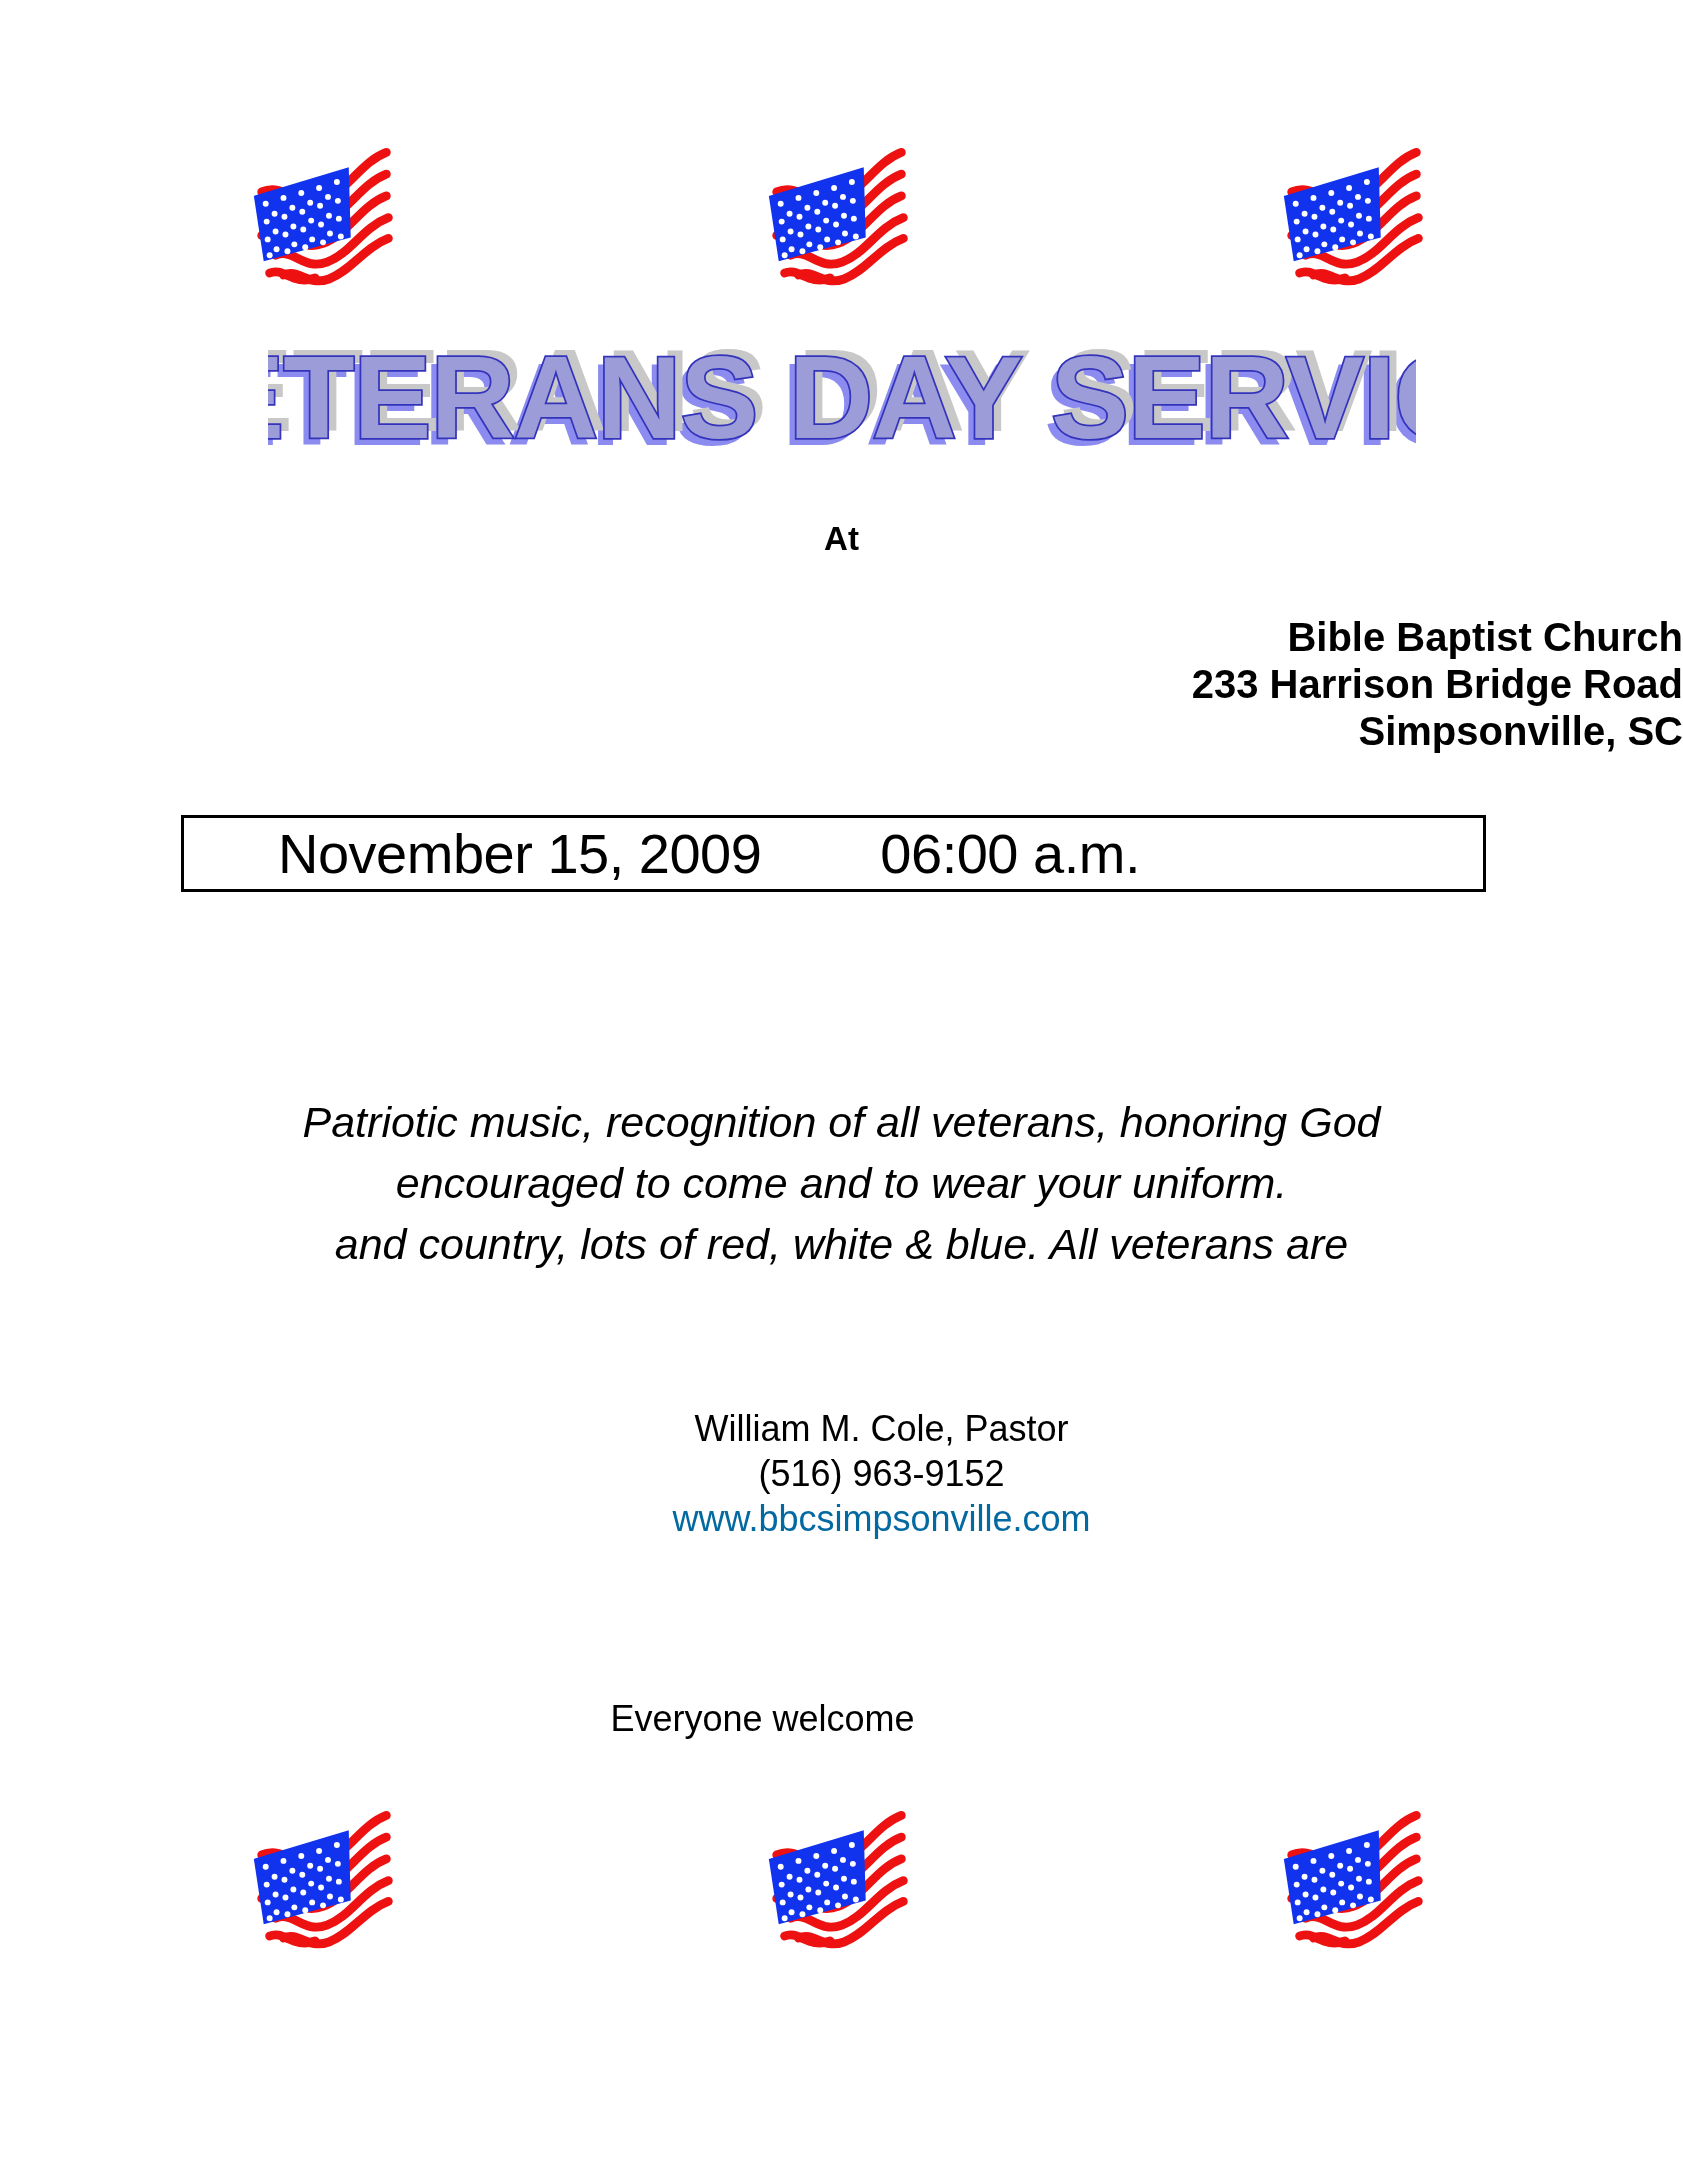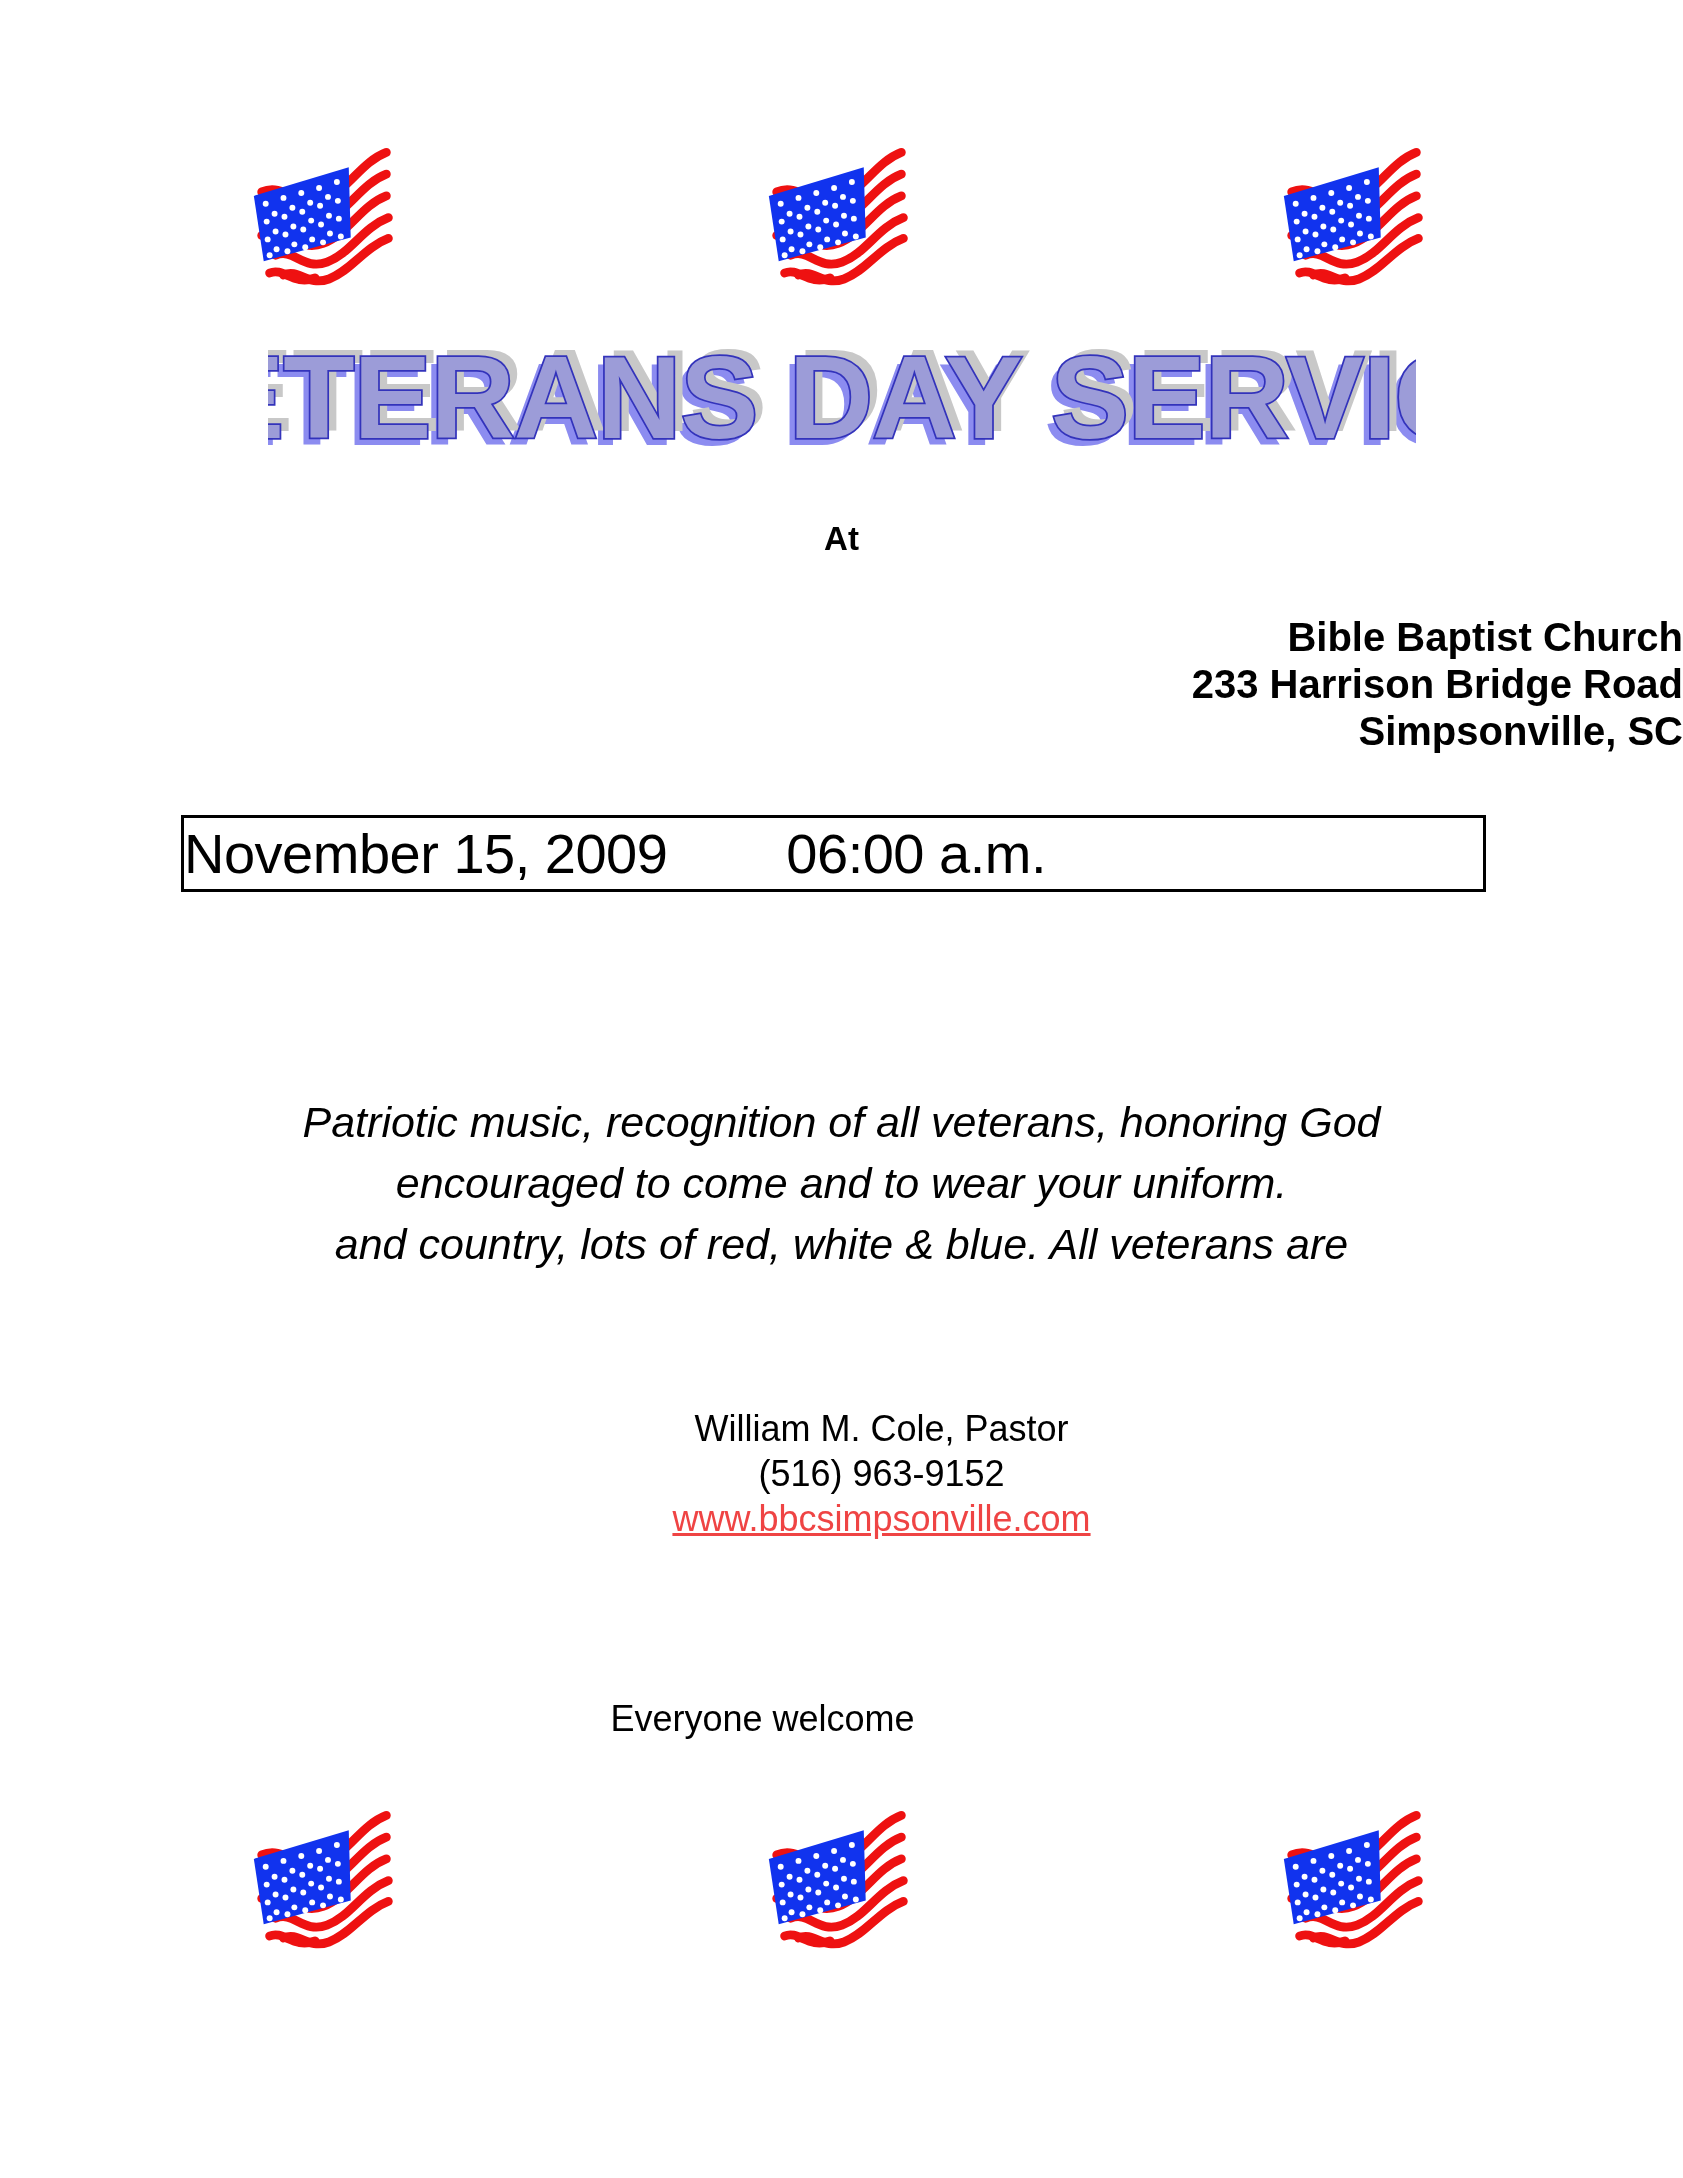--- a/index.html
+++ b/index.html
@@ -93,20 +93,21 @@
     width: 1305px;
     height: 77px;
     border: 3px solid #000000;
     box-sizing: border-box;
     background: #ffffff;
   }
   .datebox-inner {
     display: flex;
     align-items: center;
     height: 100%;
+    padding-left: 94px;
     font-size: 56px;
     font-weight: normal;
     letter-spacing: -0.5px;
     white-space: nowrap;
   }
   .datebox-time {
     margin-left: 119px;
   }
 
   .blurb {
@@ -127,22 +128,21 @@
     left: 0;
     width: 1683px;
     text-align: center;
     font-size: 36px;
     line-height: 45px;
     font-weight: normal;
     margin-left: 40px;
   }
   .contact a,
   .contact .weblink {
-    color: #ef4444;
-    text-decoration: underline;
+    color: #0369a1;
     cursor: pointer;
   }
 
   .welcome {
     position: absolute;
     top: 1698px;
     left: 0;
     width: 1525px;
     text-align: center;
     font-size: 36px;

